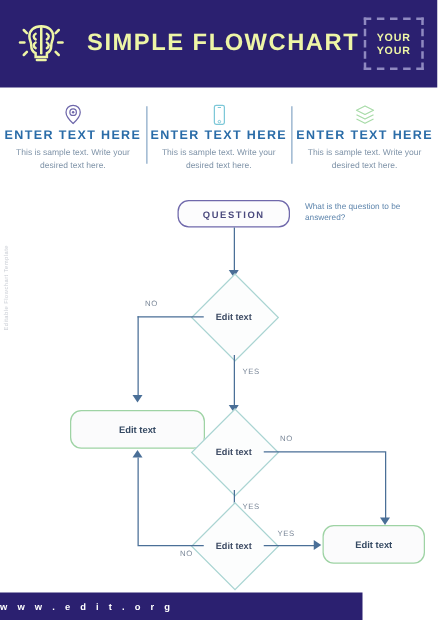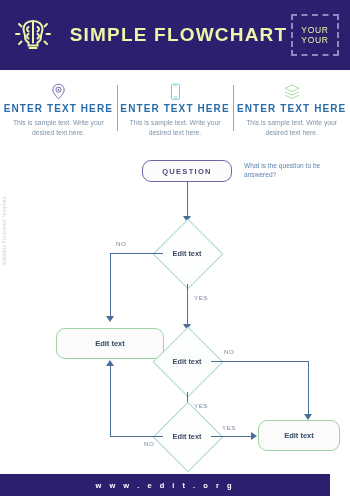--- a/index.html
+++ b/index.html
@@ -25,21 +25,21 @@
     line-height:20px;white-space:nowrap;
   }
   .title-sub{
     color:#ffffff;font-size:12.5px;letter-spacing:.6px;line-height:15px;margin-top:1px;
   }
   .logo-box{
     width:44px;height:38px;margin-right:11px;
     border:2px dashed #8f89c0;
     display:flex;flex-direction:column;align-items:center;justify-content:center;
   }
-  .logo-l{color:#eef5a6;font-size:8.5px;font-weight:normal;letter-spacing:.7px;line-height:10px;}
+  .logo-l{color:#eef5a6;font-size:8.5px;font-weight:bold;letter-spacing:.7px;line-height:10px;}
 
   
   .cols{
     position:absolute;left:0;top:82px;width:350px;height:62px;
     display:flex;
   }
   .col{flex:1;display:flex;flex-direction:column;align-items:center;position:relative;}
   .col + .col::before{
     content:"";position:absolute;left:0;top:3px;width:1px;height:46px;background:#8aa9c8;
   }
@@ -106,22 +106,22 @@
   }
 
   .elabel{position:absolute;font-size:6.2px;color:#7a8798;letter-spacing:.5px;}
 
   .note{
     position:absolute;font-size:6.6px;line-height:9px;color:#5f86ad;width:105px;
   }
 
   
   .footer{
-    position:absolute;left:0;bottom:0;width:330px;height:22px;
-    background:#2b2070;display:flex;align-items:center;justify-content:center;
+    position:absolute;left:0;bottom:0;width:290px;height:22px;
+    background:#2b2070;display:flex;align-items:center;justify-content:flex-start;
   }
   .footer-txt{color:#ffffff;font-size:7.5px;font-weight:bold;letter-spacing:3px;}
 </style>
 </head>
 <body>
 
 <div class="page">
 
   <div class="header">
 

